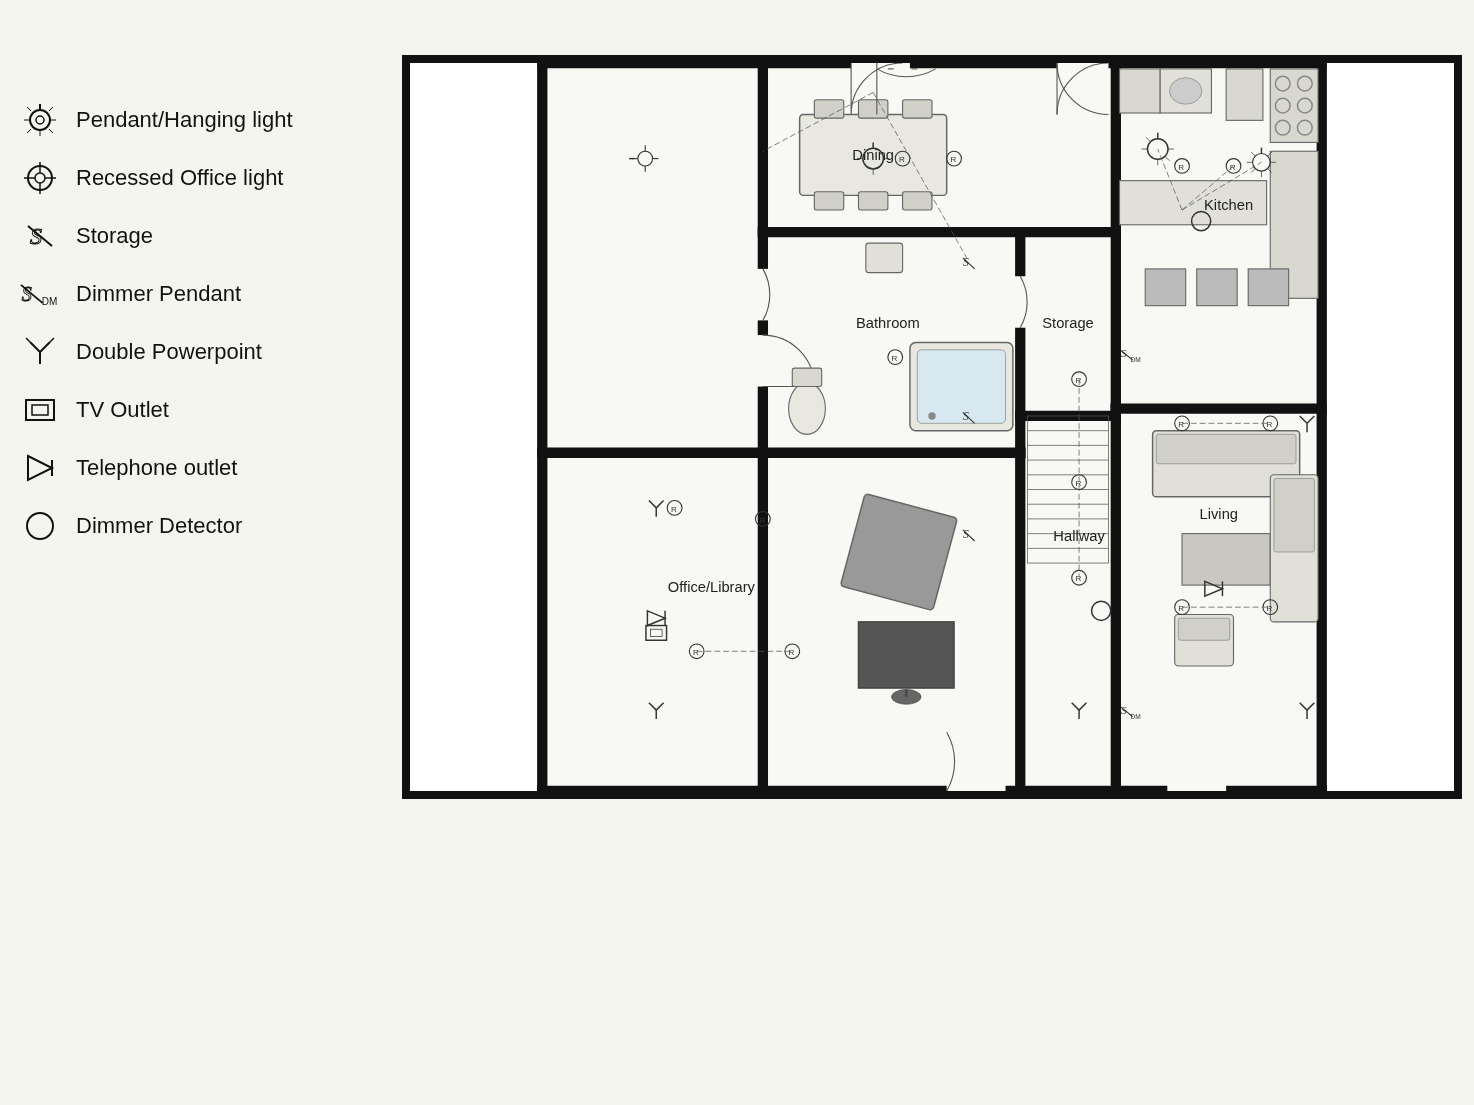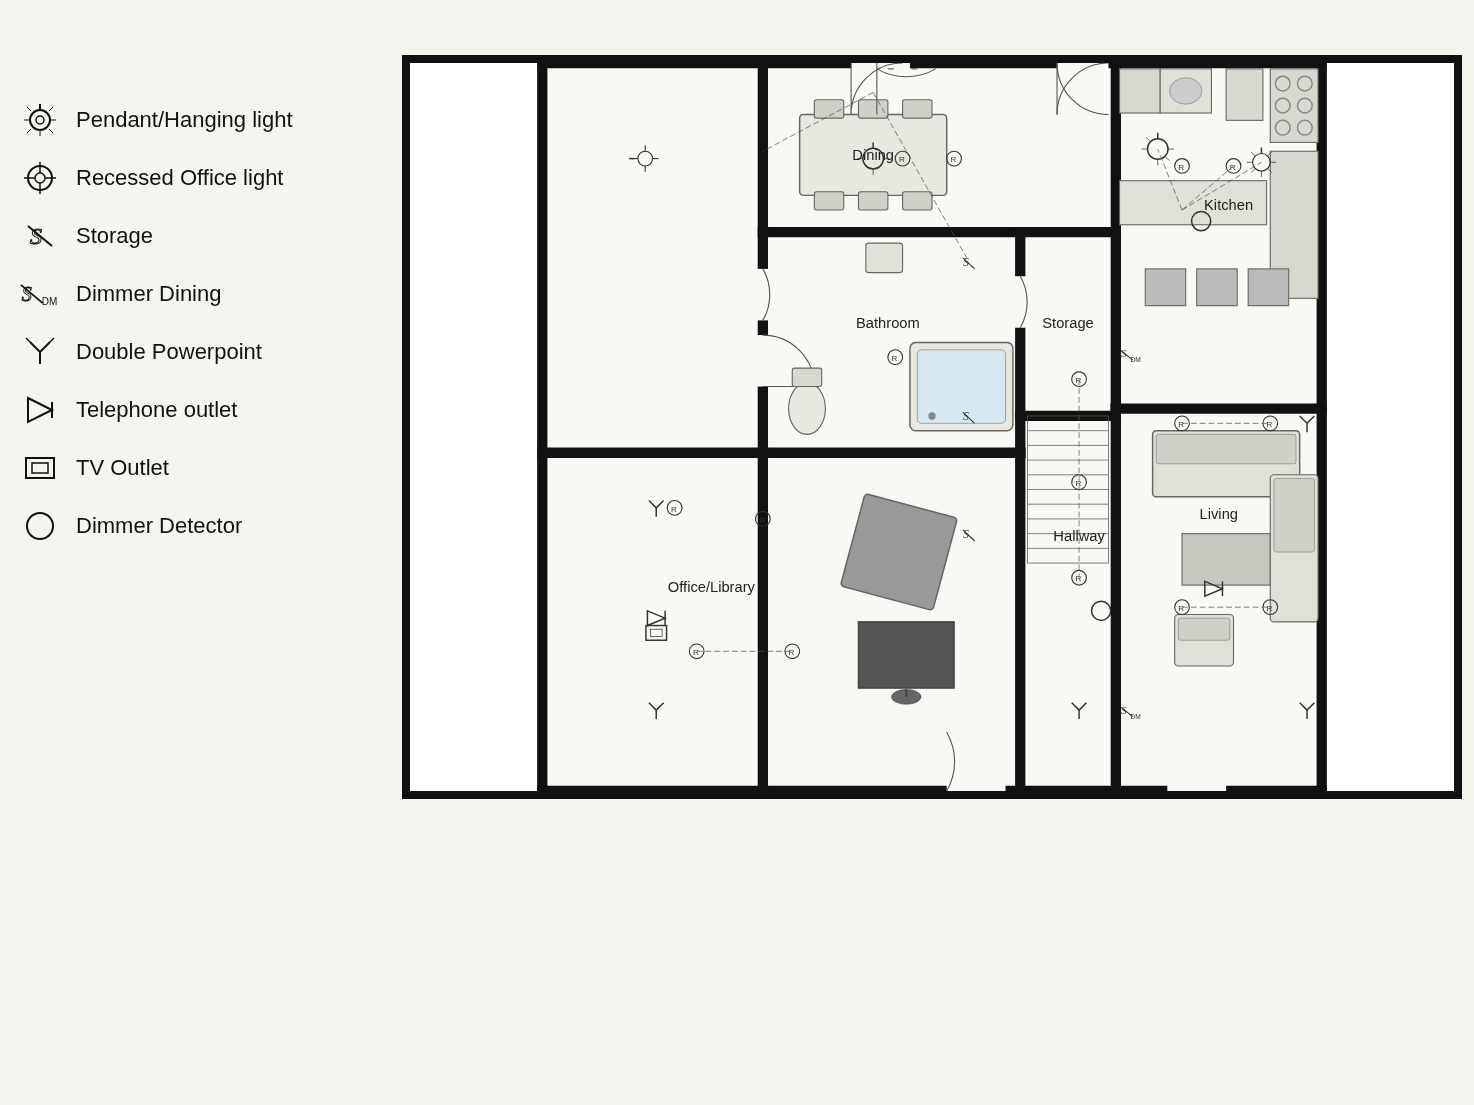--- a/index.html
+++ b/index.html
@@ -108,57 +108,57 @@
   </div>
 
   <div class="legend-item">
     <div class="legend-icon">
       <svg width="44" height="36" viewBox="0 0 44 36">
         <text x="2" y="26" font-size="22" fill="none" stroke="#111" stroke-width="1" font-family="serif" font-style="italic">S</text>
         <line x1="1" y1="8" x2="25" y2="28" stroke="#111" stroke-width="2"></line>
         <text x="24" y="30" font-size="11" fill="#111" font-family="Arial">DM</text>
       </svg>
     </div>
-    <span class="legend-label">Dimmer Dining</span>
+    <span class="legend-label">Dimmer Pendant</span>
   </div>
 
   <div class="legend-item">
     <div class="legend-icon">
       <svg width="36" height="36" viewBox="0 0 36 36">
 
         <line x1="18" y1="30" x2="18" y2="18" stroke="#111" stroke-width="2"></line>
         <line x1="18" y1="18" x2="8" y2="8" stroke="#111" stroke-width="2"></line>
         <line x1="18" y1="18" x2="28" y2="8" stroke="#111" stroke-width="2"></line>
         <line x1="4" y1="4" x2="8" y2="8" stroke="#111" stroke-width="1.5"></line>
         <line x1="28" y1="8" x2="32" y2="4" stroke="#111" stroke-width="1.5"></line>
       </svg>
     </div>
     <span class="legend-label">Double Powerpoint</span>
   </div>
 
   <div class="legend-item">
     <div class="legend-icon">
       <svg width="36" height="36" viewBox="0 0 36 36">
 
+        <rect x="4" y="8" width="28" height="20" fill="none" stroke="#111" stroke-width="2"></rect>
+        <rect x="10" y="13" width="16" height="10" fill="none" stroke="#111" stroke-width="1.5"></rect>
+      </svg>
+    </div>
+    <span class="legend-label">TV Outlet</span>
+  </div>
+
+  <div class="legend-item">
+    <div class="legend-icon">
+      <svg width="36" height="36" viewBox="0 0 36 36">
+
         <polygon points="6,6 30,18 6,30" fill="none" stroke="#111" stroke-width="2"></polygon>
         <line x1="30" y1="10" x2="30" y2="26" stroke="#111" stroke-width="2"></line>
       </svg>
     </div>
     <span class="legend-label">Telephone outlet</span>
-  </div>
-
-  <div class="legend-item">
-    <div class="legend-icon">
-      <svg width="36" height="36" viewBox="0 0 36 36">
-
-        <rect x="4" y="8" width="28" height="20" fill="none" stroke="#111" stroke-width="2"></rect>
-        <rect x="10" y="13" width="16" height="10" fill="none" stroke="#111" stroke-width="1.5"></rect>
-      </svg>
-    </div>
-    <span class="legend-label">TV Outlet</span>
   </div>
 
   <div class="legend-item">
     <div class="legend-icon">
       <svg width="36" height="36" viewBox="0 0 36 36">
         <circle cx="18" cy="18" r="13" fill="none" stroke="#111" stroke-width="2"></circle>
       </svg>
     </div>
     <span class="legend-label">Dimmer Detector</span>
   </div>

